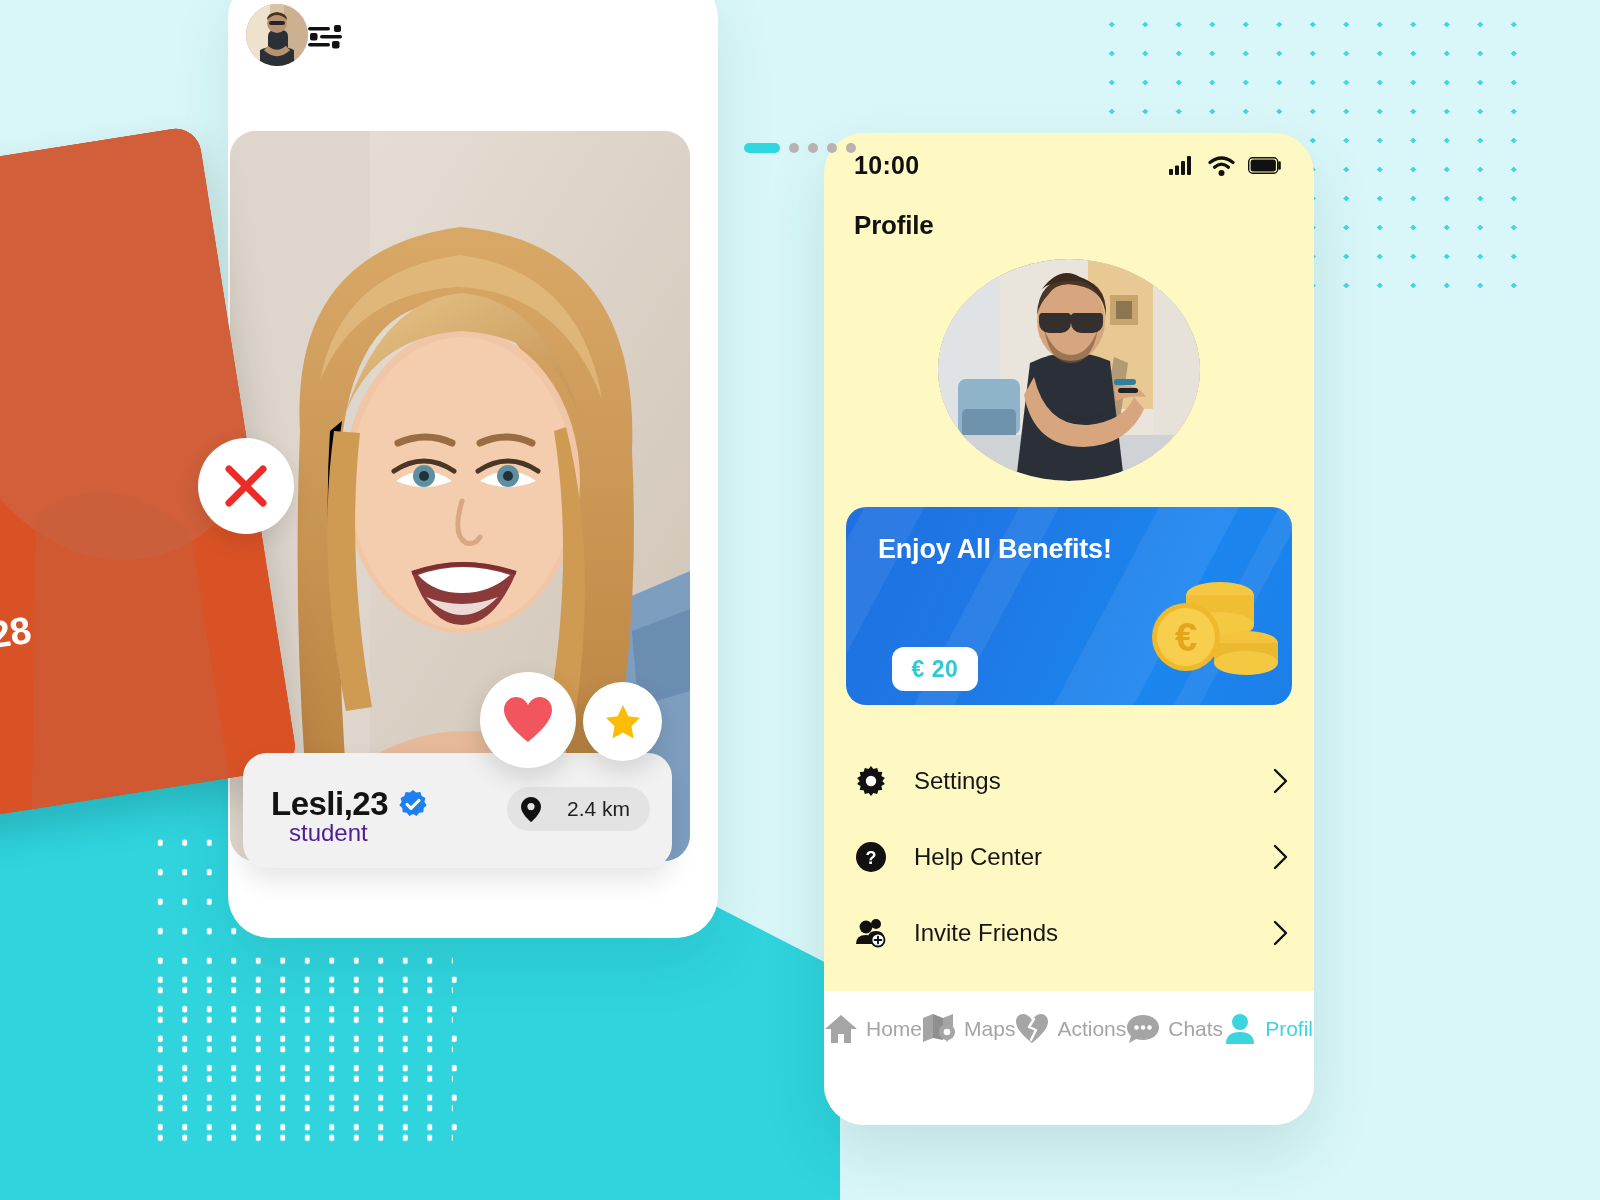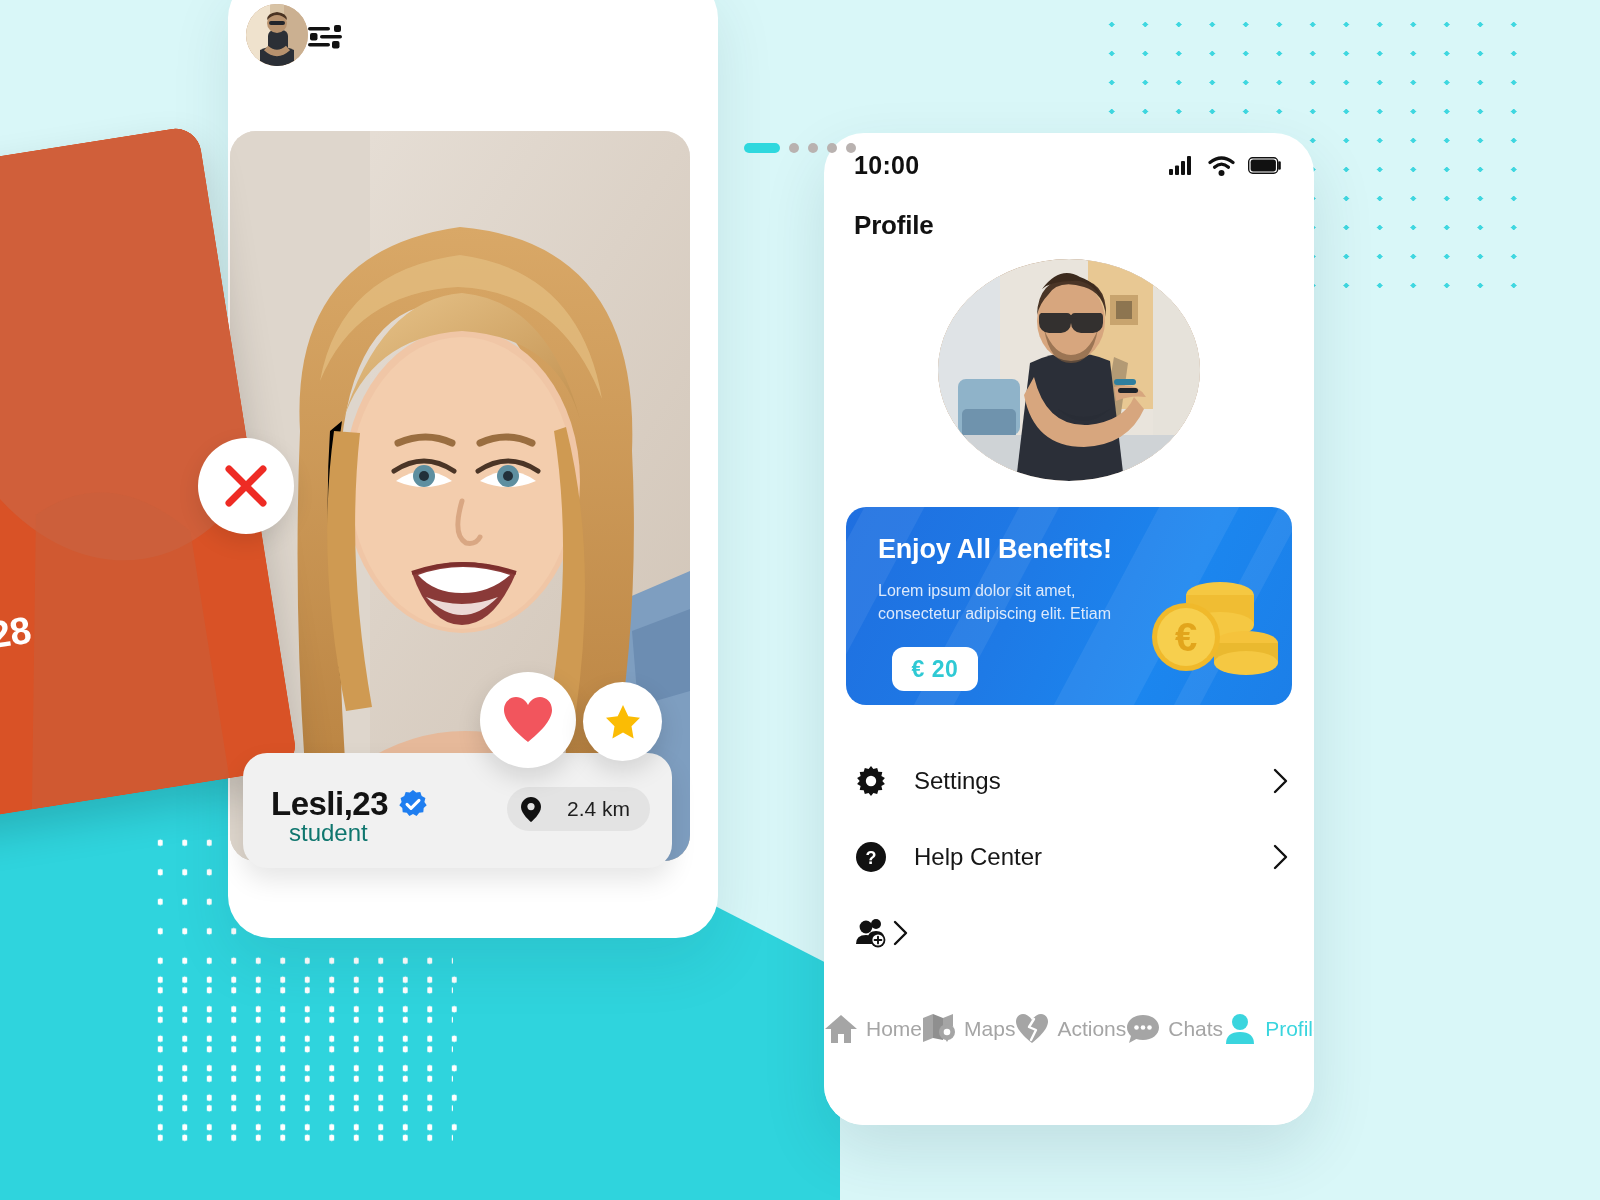--- a/index.html
+++ b/index.html
@@ -100,31 +100,31 @@
 
   .info-card{
     position:absolute;left:243px;top:753px;width:429px;height:115px;
     background:#f1f1f1;border-radius:24px;z-index:11;
     box-shadow:0 12px 26px rgba(0,0,0,.10);
   }
   .ic-name{
     position:absolute;left:28px;top:32px;font-size:33px;font-weight:bold;color:#131313;
     display:flex;align-items:center;gap:10px;letter-spacing:-.5px;
   }
-  .ic-sub{position:absolute;left:46px;top:66px;font-size:24px;color:#0f766e;}
+  .ic-sub{position:absolute;left:46px;top:66px;font-size:24px;color:#4c1d95;}
   .km-pill{
     position:absolute;right:22px;top:34px;height:44px;padding:0 20px 0 14px;
     background:#e3e3e3;border-radius:22px;display:flex;align-items:center;gap:26px;
     font-size:21px;color:#1f1f1f;
   }
 
   
   .phone-right{
     position:absolute;left:824px;top:133px;width:490px;height:992px;
-    background:#ffffff;border-radius:40px;overflow:hidden;
+    background:#fef9c3;border-radius:40px;overflow:hidden;
     box-shadow:0 26px 64px rgba(20,60,70,.12);
   }
   .statusbar{
     display:flex;align-items:center;justify-content:space-between;
     padding:18px 32px 0 30px;
   }
   .sb-time{font-size:25px;font-weight:bold;color:#101010;letter-spacing:.3px;}
   .sb-icons{display:flex;align-items:center;gap:13px;}
   .page-title{
     font-size:26px;font-weight:bold;color:#121212;margin:30px 0 0 30px;letter-spacing:-.2px;
@@ -394,21 +394,20 @@
       </g>
     </svg>
   </div>
 
   <div class="promo">
     <div class="stripe" style="left:-40px;top:-40px;width:60px;height:300px;"></div>
     <div class="stripe" style="left:120px;top:-60px;width:40px;height:320px;"></div>
     <div class="stripe" style="left:260px;top:-60px;width:80px;height:320px;"></div>
     <div class="stripe" style="left:380px;top:-60px;width:26px;height:320px;"></div>
     <div class="promo-title">Enjoy All Benefits!</div>
-    <div class="promo-sub">Lorem ipsum dolor sit amet, consectetur adipiscing elit. Etiam</div>
     <div class="promo-pill">€ 20</div>
     <svg class="coins" viewBox="0 0 140 110">
       <ellipse cx="78" cy="26" rx="34" ry="13" fill="#f5c842"></ellipse>
       <rect x="44" y="26" width="68" height="30" fill="#f0bd33"></rect>
       <ellipse cx="78" cy="56" rx="34" ry="13" fill="#f5c842"></ellipse>
       <ellipse cx="104" cy="74" rx="32" ry="12" fill="#f5c33c"></ellipse>
       <rect x="72" y="74" width="64" height="20" fill="#eab92f"></rect>
       <ellipse cx="104" cy="94" rx="32" ry="12" fill="#f5c842"></ellipse>
       <circle cx="44" cy="68" r="34" fill="#f0b92b"></circle>
       <circle cx="44" cy="68" r="29" fill="#f7cf4d"></circle>
@@ -449,20 +448,21 @@
         <svg width="32" height="30" viewBox="0 0 32 30">
           <circle cx="20" cy="6" r="5" fill="#111"></circle>
           <path d="M12 20 q0 -7 8 -7 q8 0 8 7Z" fill="#111"></path>
           <circle cx="10" cy="9" r="6.4" fill="#111"></circle>
           <path d="M0 26 q0 -9 10 -9 q10 0 10 9Z" fill="#111"></path>
           <circle cx="22" cy="22" r="7.4" fill="#111"></circle>
           <circle cx="22" cy="22" r="5.6" fill="#fff"></circle>
           <path d="M22 18.6 v6.8 M18.6 22 h6.8" stroke="#111" stroke-width="1.9" stroke-linecap="round"></path>
         </svg>
       </div>
+      <div class="menu-label">Invite Friends</div>
       <svg class="menu-chev" viewBox="0 0 18 26">
         <path d="M3 2 L14 13 L3 24" stroke="#111" stroke-width="2.4" fill="none" stroke-linecap="round" stroke-linejoin="round"></path>
       </svg>
     </div>
 
     <div class="menu-row">
       <div class="menu-ico">
         <svg width="30" height="28" viewBox="0 0 30 28">
           <rect x="0" y="2" width="14" height="24" rx="2" fill="#f8544f"></rect>
           <rect x="14" y="4" width="6" height="20" fill="#f8544f"></rect>

